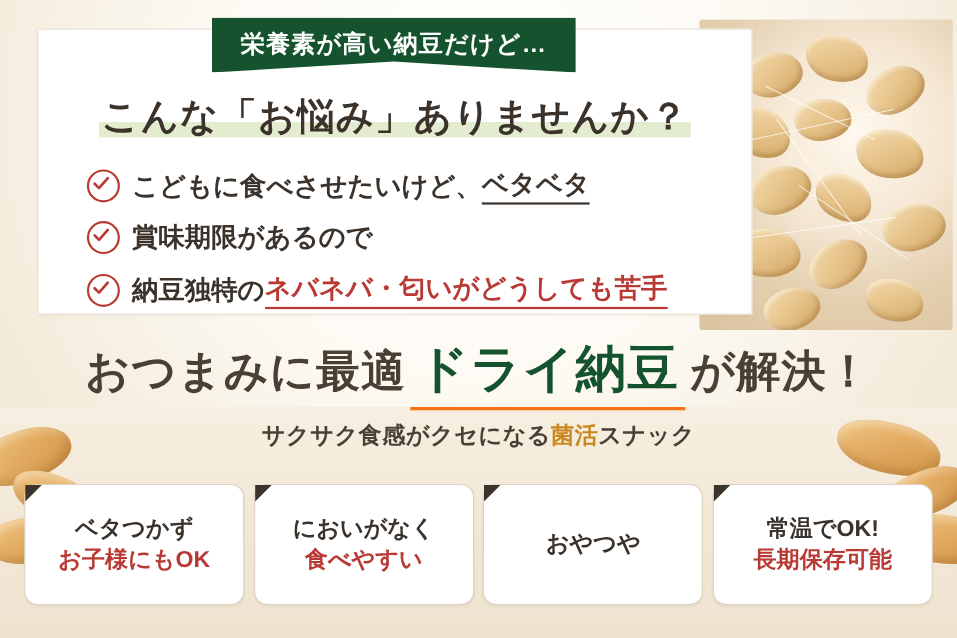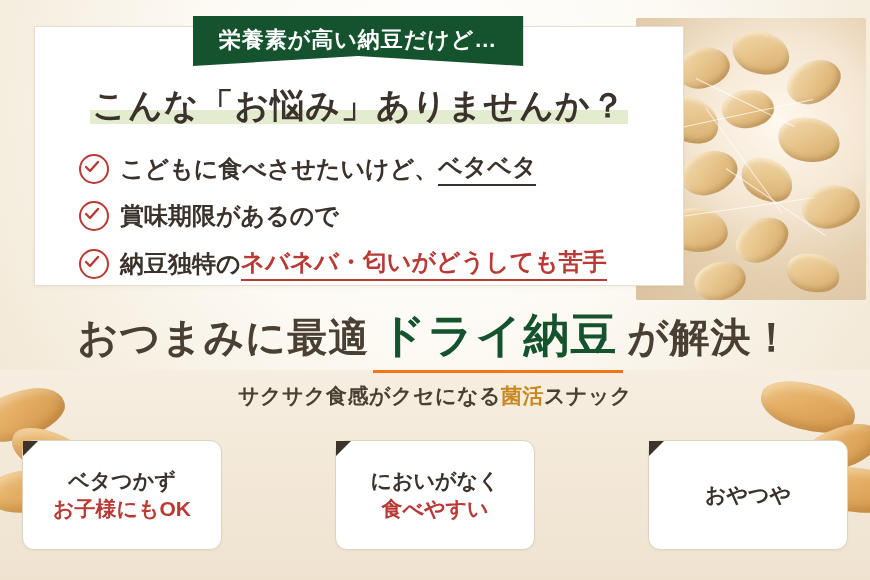--- a/index.html
+++ b/index.html
@@ -241,13 +241,19 @@
     <div class="feature-txt">
       <div>においがなく</div>
       <div class="r">食べやすい</div>
     </div>
   </div>
   <div class="feature">
     <div class="feature-txt">
       <div>おやつや</div>
     </div>
   </div>
+  <div class="feature">
+    <div class="feature-txt">
+      <div>常温でOK!</div>
+      <div class="r">長期保存可能</div>
+    </div>
+  </div>
 </div>
 
 </body></html>

